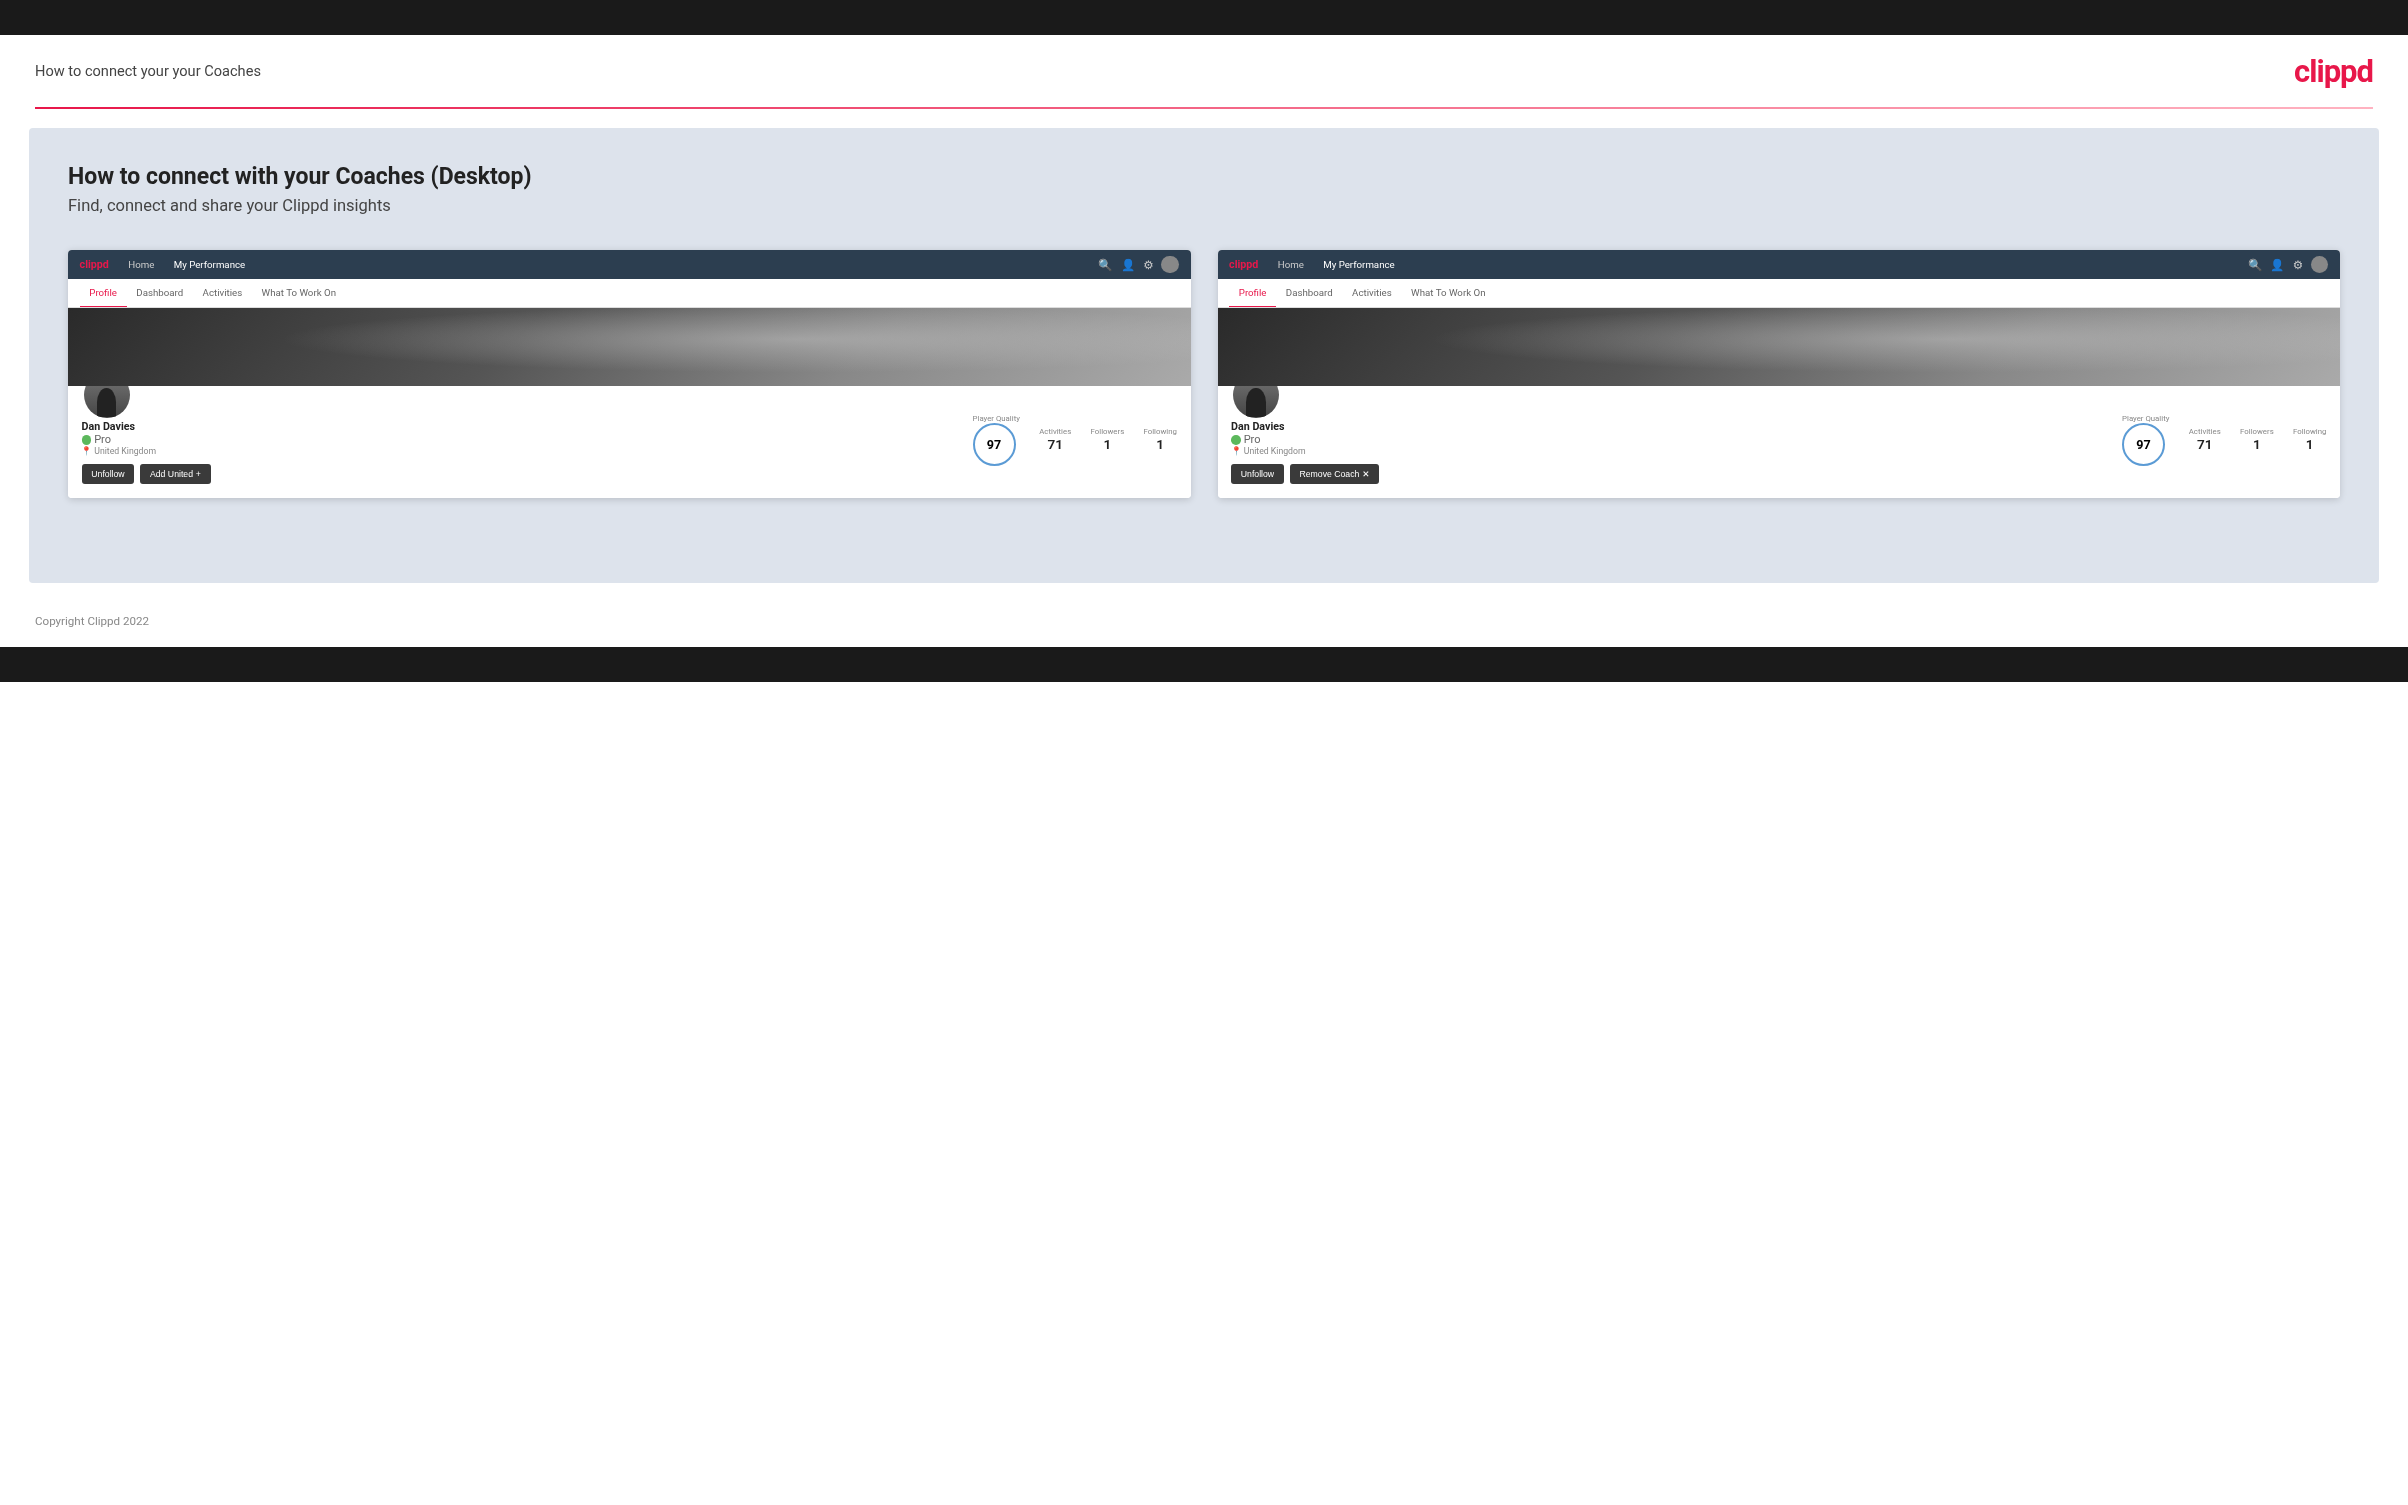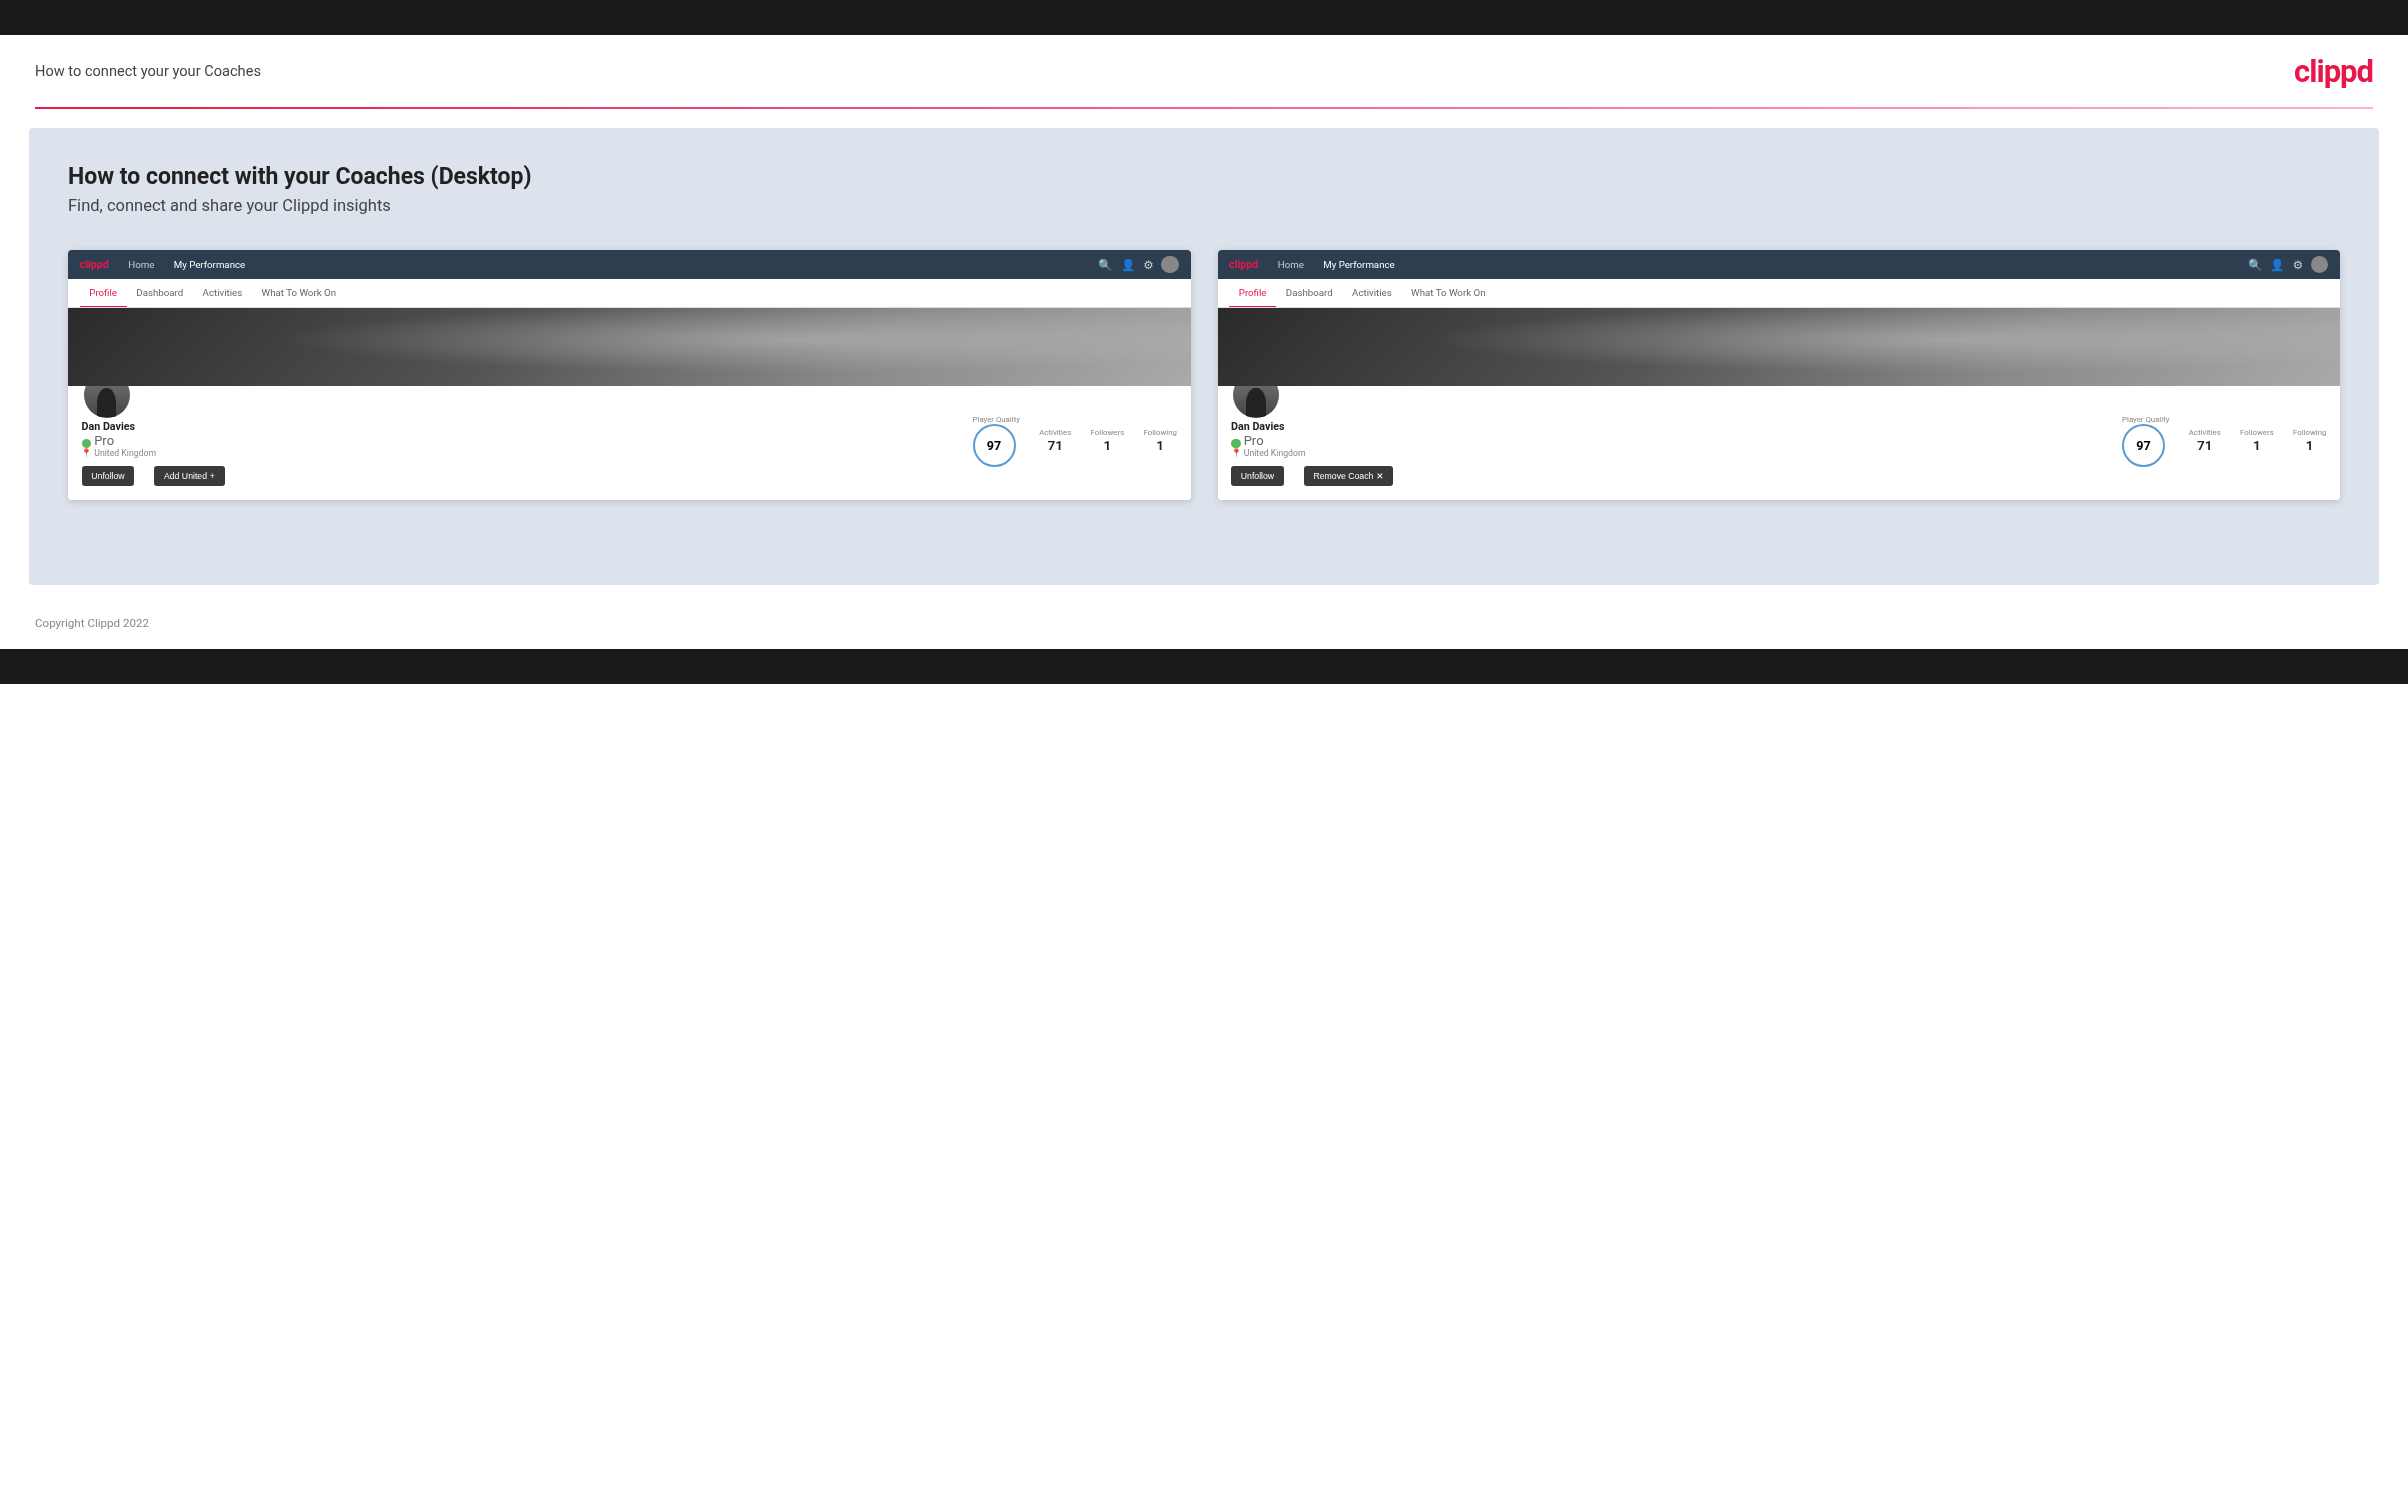--- a/index.html
+++ b/index.html
@@ -194,23 +194,23 @@
     .mock-user-info {
       flex-shrink: 0;
     }
     .mock-user-name {
       font-size: 10.7px;
       font-weight: 700;
       color: #222;
     }
     .mock-user-badge {
       display: flex;
-      align-items: flex-end;
+      align-items: center;
       gap: 2.9px;
-      font-size: 13px;
+      font-size: 11px;
       color: #666;
     }
     .mock-badge-icon {
       width: 9.7px;
       height: 9.7px;
       border-radius: 50%;
       background: #5cb85c;
       display: inline-block;
     }
     .mock-user-location {
@@ -249,21 +249,21 @@
       align-items: center;
       justify-content: center;
       font-size: 12.6px;
       font-weight: 700;
       color: #000000;
     }
 
     
     .mock-buttons {
       display: flex;
-      gap: 20px;
+      gap: 6px;
       margin-top: 7.8px;
     }
     .mock-btn {
       font-size: 8.7px;
       padding: 4.9px 9.7px;
       border-radius: 2.9px;
       cursor: pointer;
       border: none;
     }
     .mock-btn-dark {

